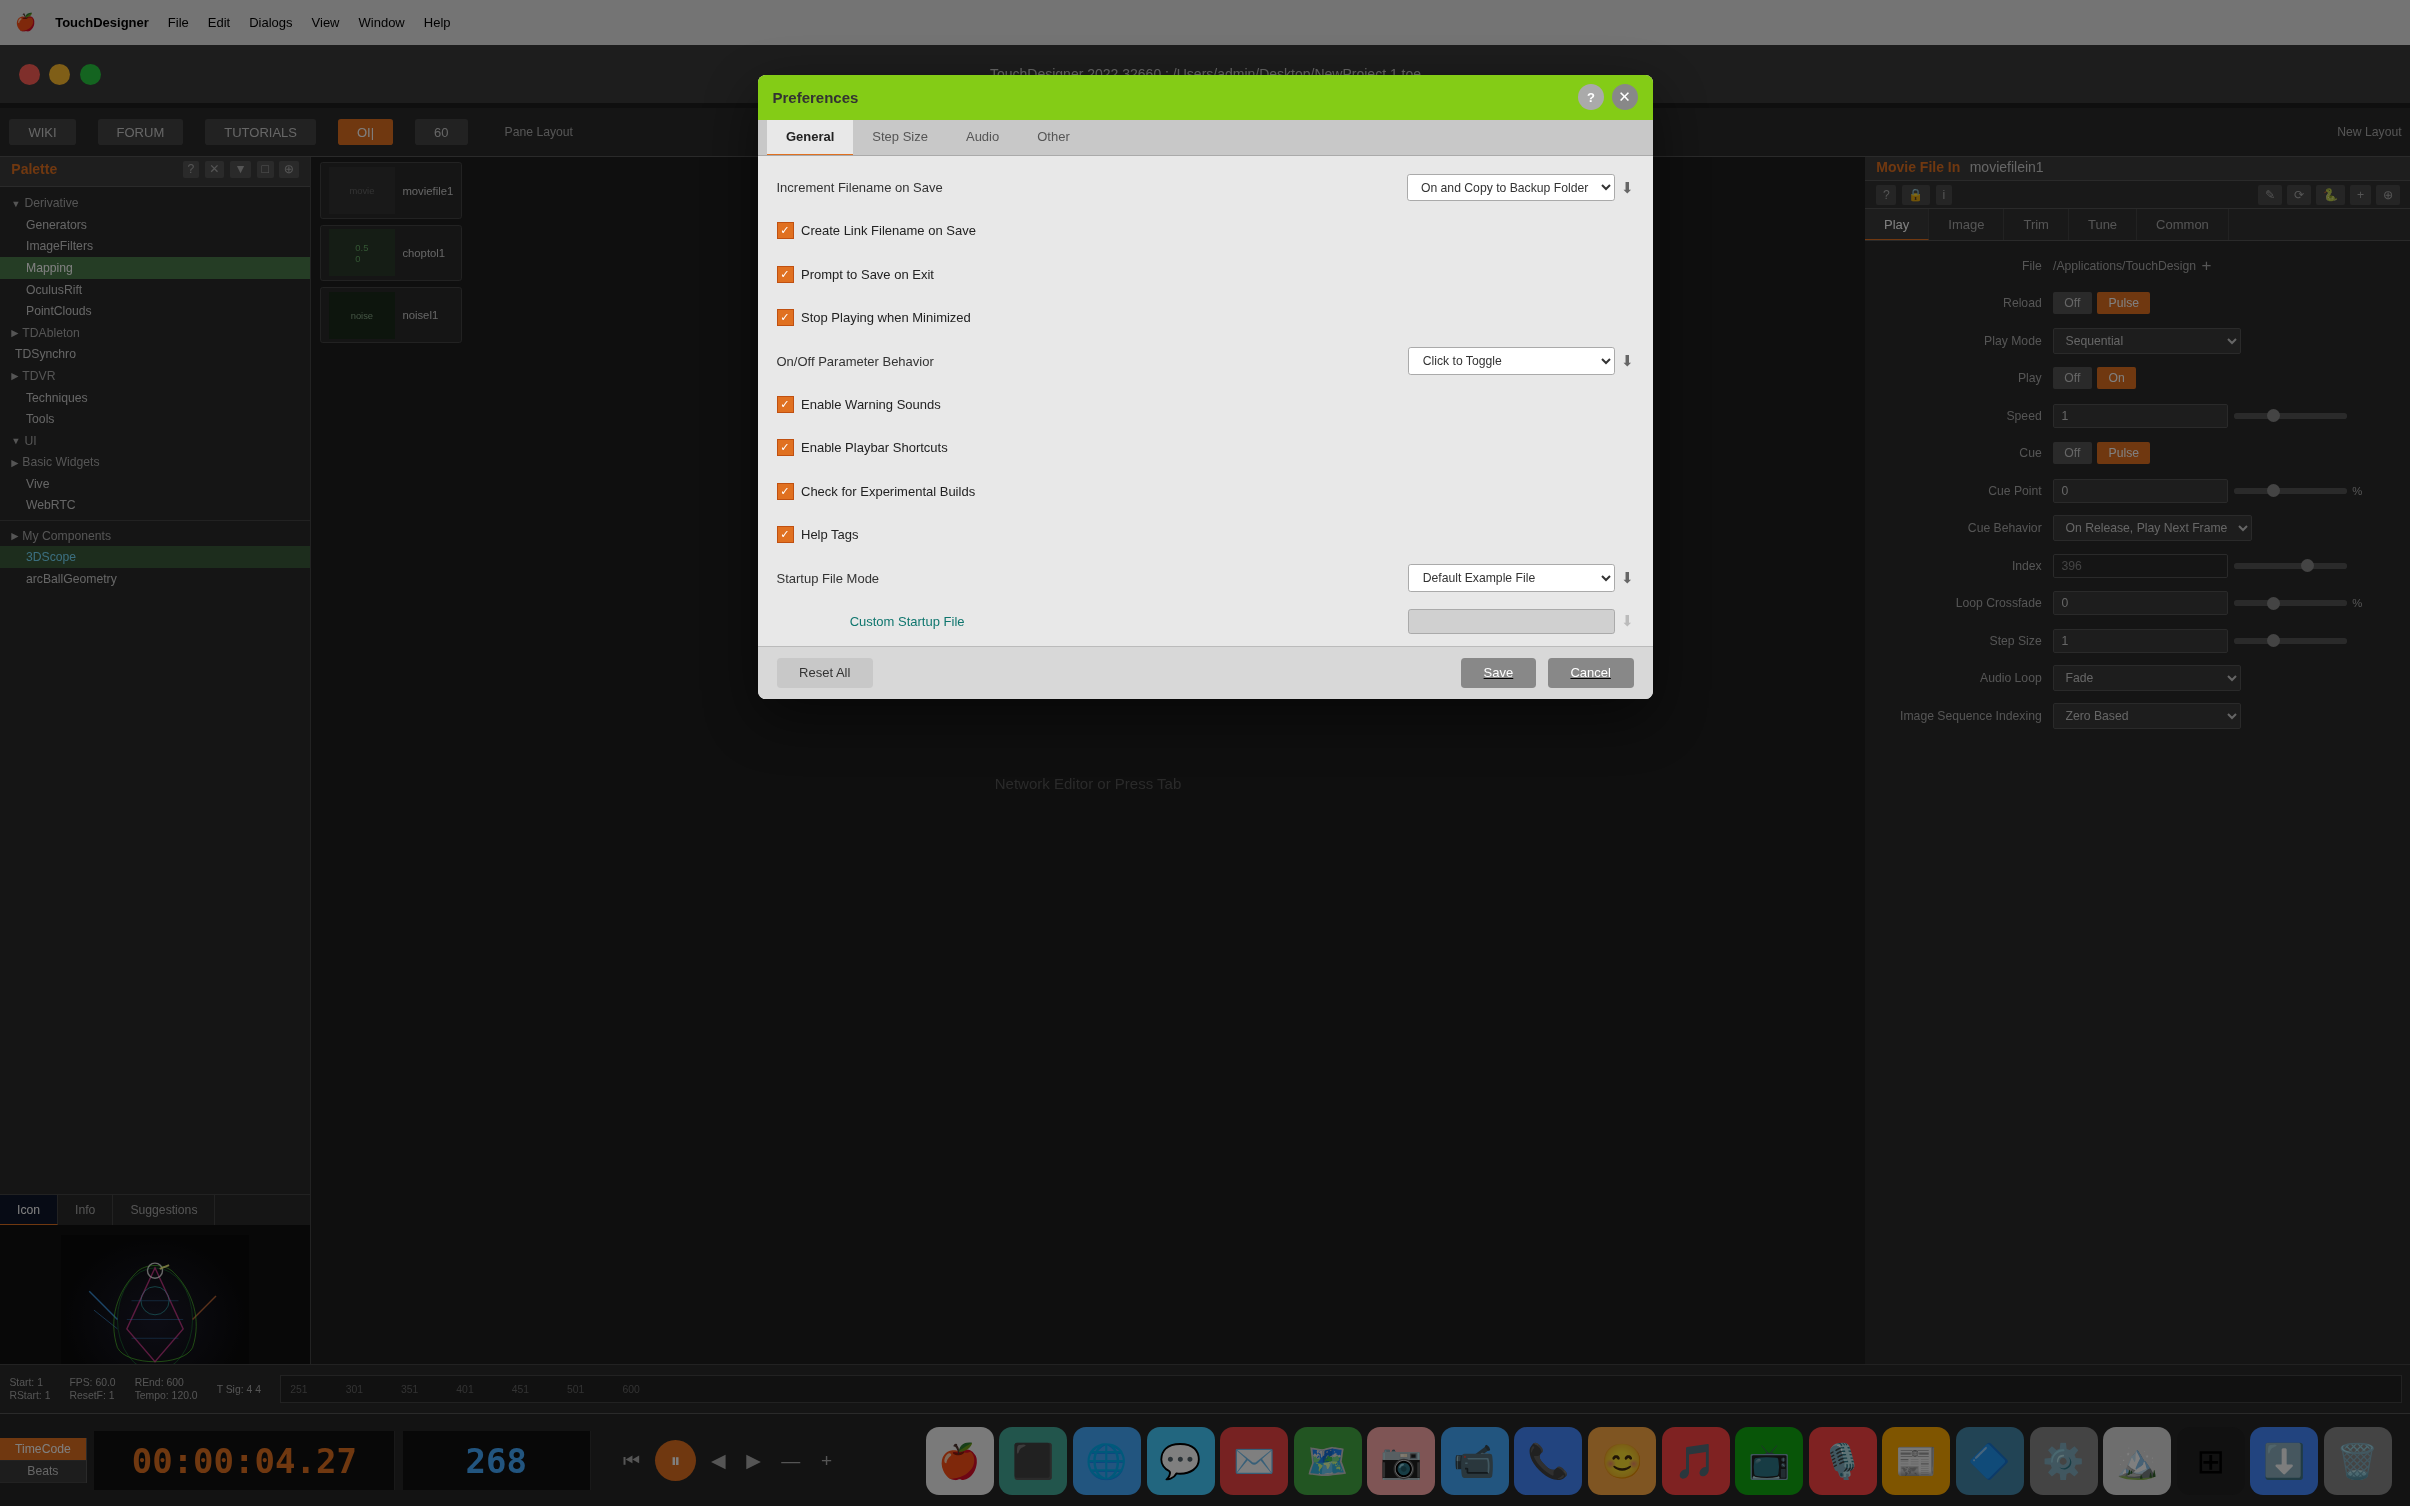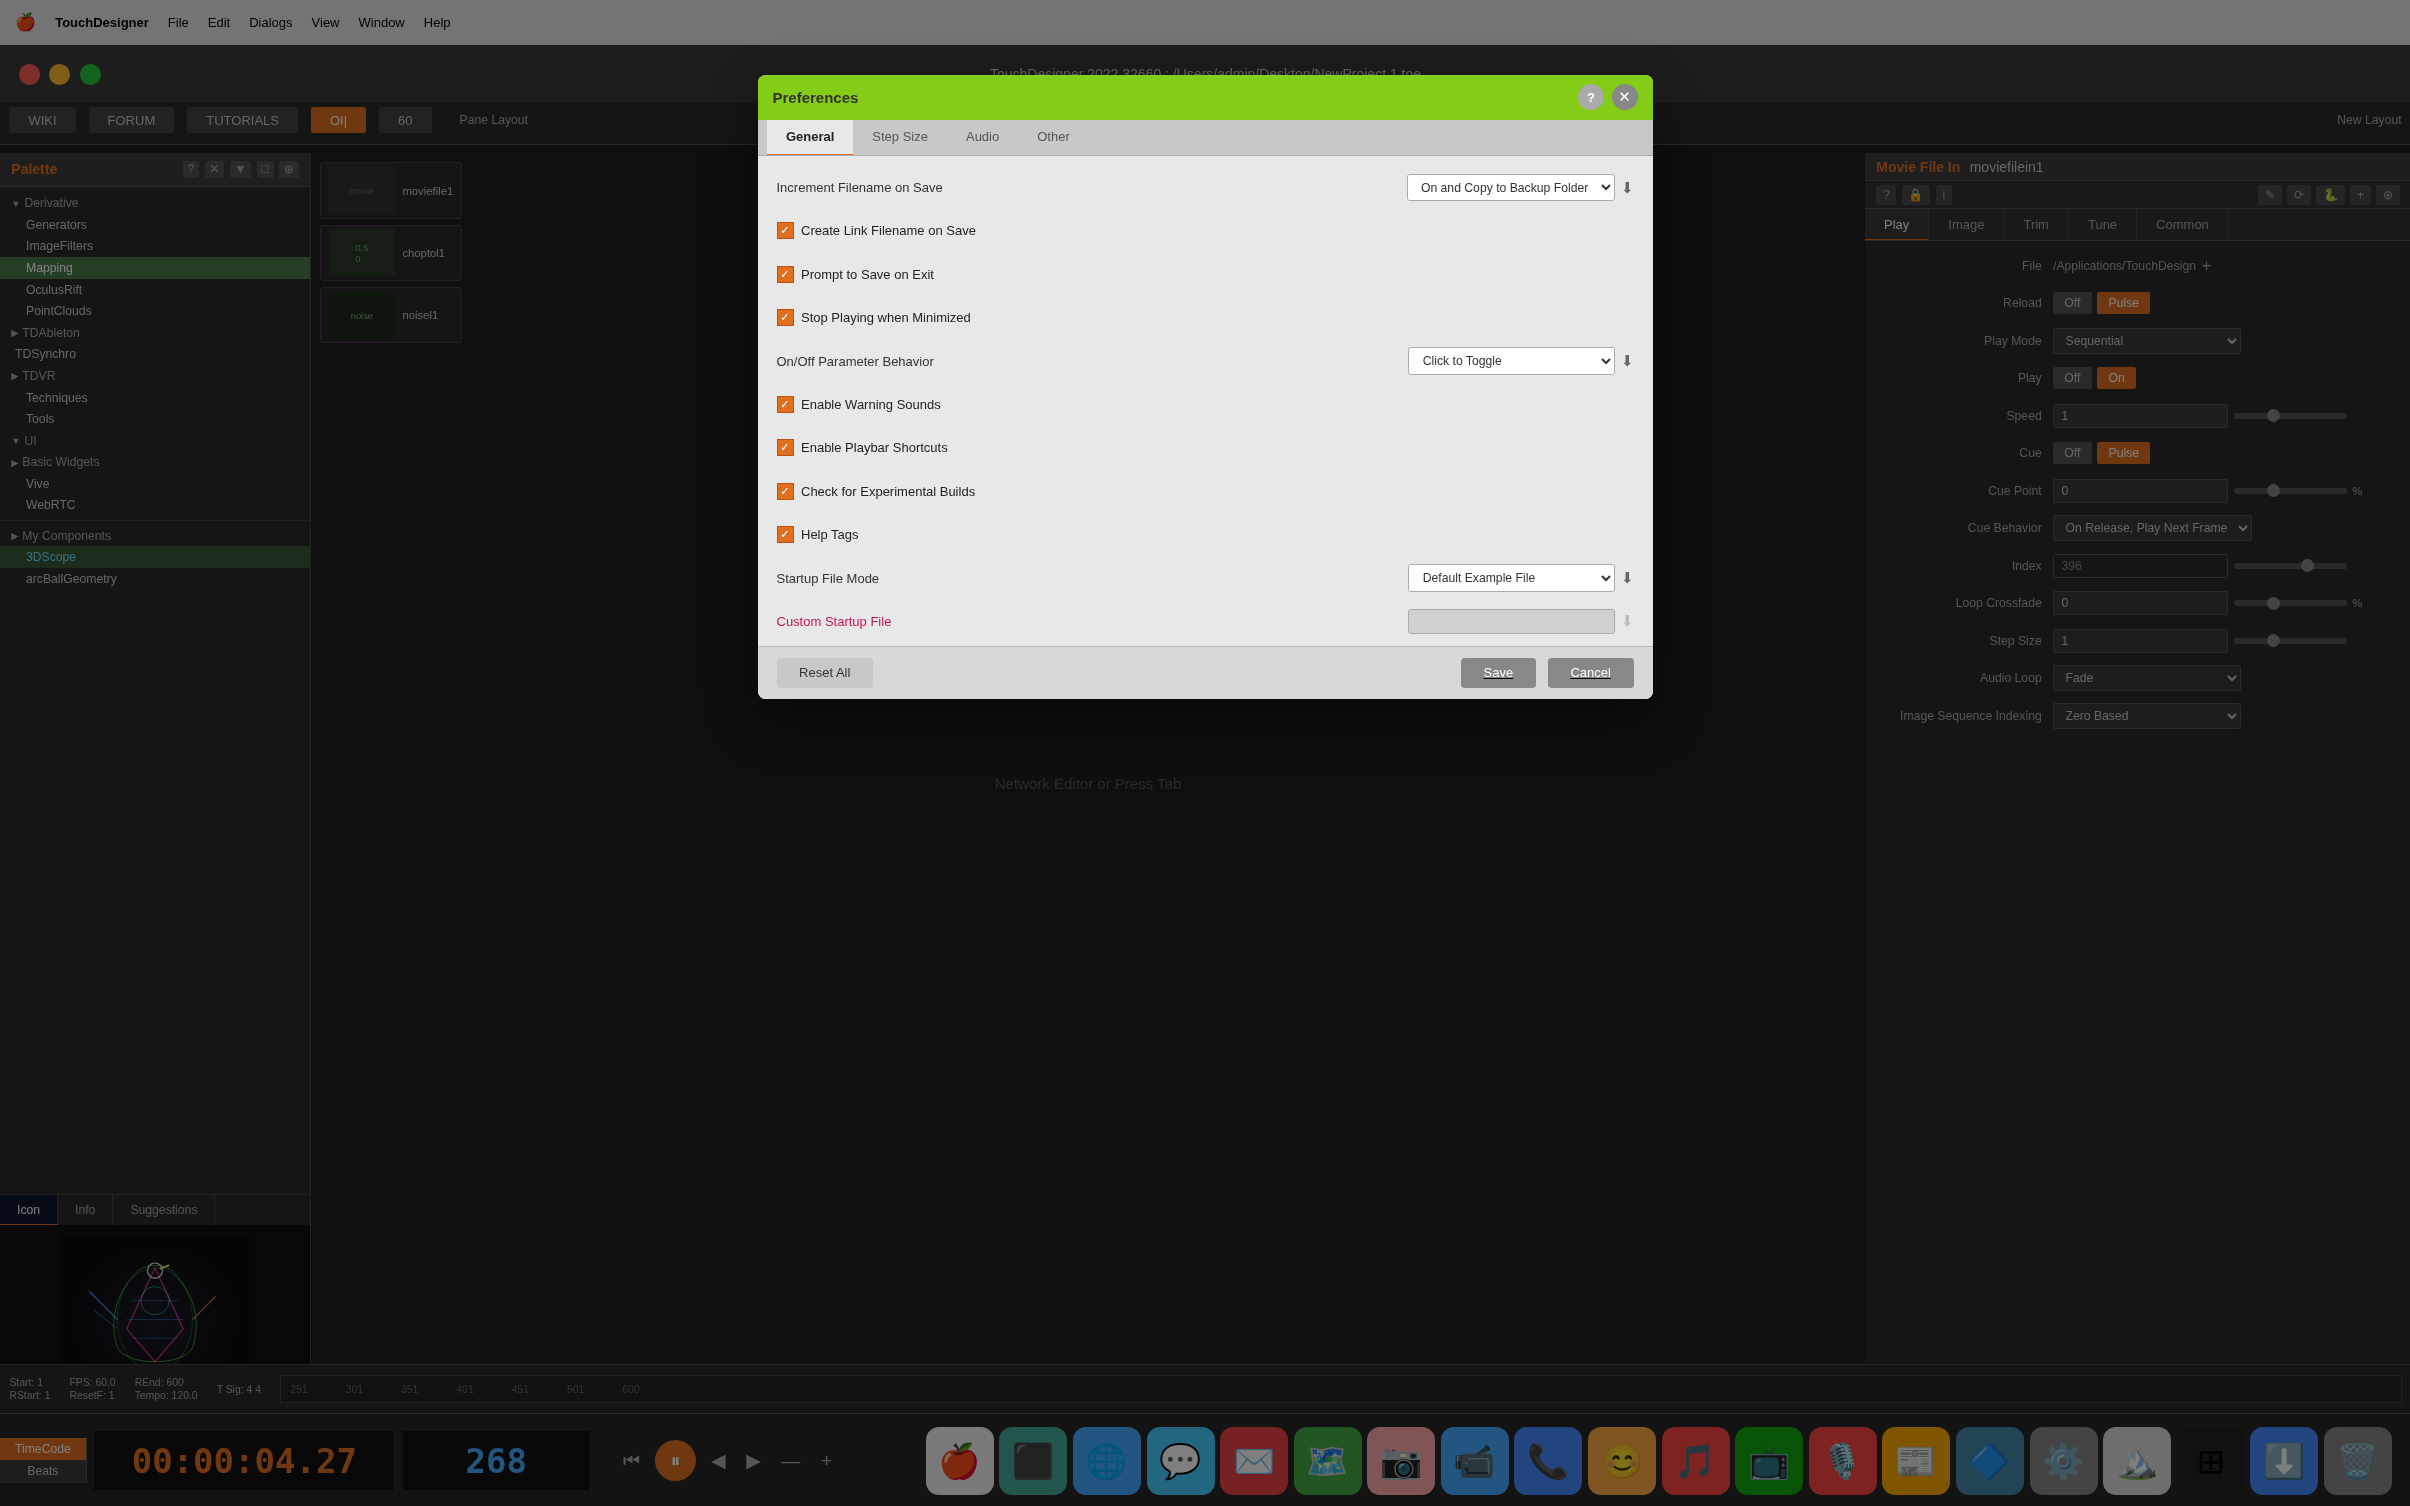--- a/index.html
+++ b/index.html
@@ -70,23 +70,23 @@
     }
 
     
     .nav-row {
       width: 100%;
       height: 49px;
       background: #2b2b2b;
       display: flex;
       align-items: center;
       padding: 0 9.4px;
-      gap: 13px;
+      gap: 22px;
       position: absolute;
-      top: 96px;
+      top: 108px;
       left: 0;
       z-index: 98;
       border-bottom: 0.9px solid #555;
     }
     .nav-tab {
       padding: 5.6px 19px;
       background: #444;
       color: #ccc;
       font-size: 13px;
       cursor: pointer;
@@ -1147,21 +1147,21 @@
             <option>Default Example File</option>
             <option>Custom File</option>
             <option>Empty</option>
           </select>
           <span class="pref-arrow">⬇</span>
         </div>
       </div>
 
       <div class="pref-row">
         <div class="pref-label-area">
-          <span class="pref-section-label" style="color:#be185d;">Custom Startup File</span>
+          <span class="pref-section-label" style="color:#0f766e;text-align:right;">Custom Startup File</span>
         </div>
         <div class="pref-dropdown-area">
           <input class="pref-text-input disabled" type="text" value="" placeholder="" style="">
           <span class="pref-arrow" style="color:#bbb;">⬇</span>
         </div>
       </div>
 
     </div>
 
     <div class="modal-footer">

